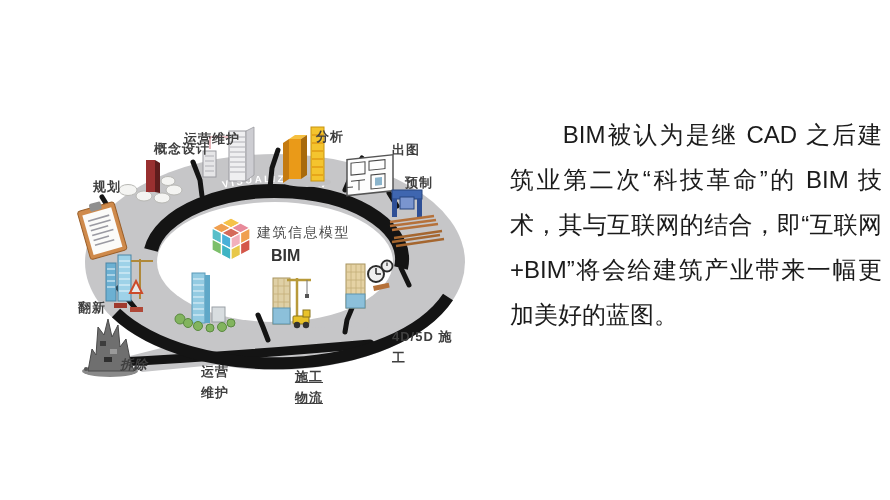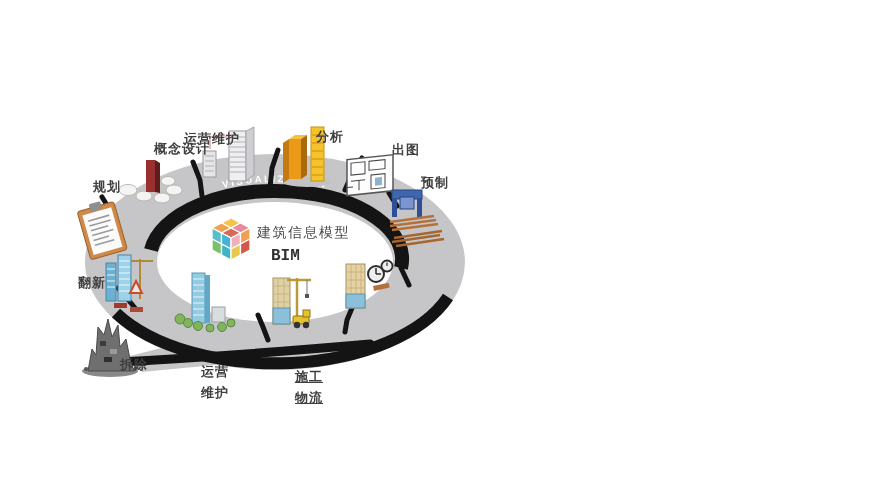--- a/index.html
+++ b/index.html
@@ -7,21 +7,21 @@
          font-family:"Liberation Sans","DejaVu Sans",sans-serif;}
   .title{position:absolute;left:40px;top:30px;margin:0;font-size:46px;font-weight:700;
          letter-spacing:11px;color:#2e2e2e;}
   .diagram{position:absolute;left:52px;top:90px;width:430px;height:350px;}
   .diagram svg{position:absolute;left:0;top:0;}
   .stage-label{position:absolute;font-size:13px;font-weight:600;color:#3f3f3f;
                line-height:21px;letter-spacing:1px;white-space:normal;}
   .center-label{position:absolute;left:205px;top:134px;}
   .center-title{font-size:14px;font-weight:400;color:#4a4a4a;letter-spacing:1.5px;}
   .center-sub{font-size:16px;font-weight:700;color:#333;padding-left:14px;margin-top:5px;
-              font-family:Liberation Mono, monospace;}
+              font-family:Liberation Sans, sans-serif;}
   .body-text{position:absolute;left:510px;top:112px;width:372px;margin:0;
              font-size:24px;line-height:45px;color:#1b1b1b;text-align:justify;
              text-indent:2.2em;}
 </style>
 </head>
 <body>
 
 <div class="slide">
 
 
@@ -265,21 +265,23 @@
     <div class="center-label">
       <div class="center-title">建筑信息模型</div>
       <div class="center-sub">BIM</div>
     </div>
 
     <div class="stage-label" style="left:41px;top:86px;">规划</div>
     <div class="stage-label" style="left:74px;top:48px;margin-left:28px;">概念设计</div>
     <div class="stage-label" style="left:132px;top:38px;">运营维护</div>
     <div class="stage-label" style="left:264px;top:36px;">分析</div>
     <div class="stage-label" style="left:340px;top:49px;">出图</div>
-    <div class="stage-label" style="left:369px;top:82px;">预制</div>
+    <div class="stage-label" style="left:353px;top:82px;">预制</div>
+    <div class="stage-label" style="left:340px;top:236px;width:74px;">4D/5D 施工</div>
     <div class="stage-label" style="left:243px;top:276px;width:32px;text-decoration:underline;">施工物流</div>
     <div class="stage-label" style="left:149px;top:271px;width:32px;font-family:Liberation Serif, serif;">运营维护</div>
-    <div class="stage-label" style="left:68px;top:264px;">拆除</div>
-    <div class="stage-label" style="left:26px;top:182px;">翻新</div>
+    <div class="stage-label" style="left:68px;top:264px;font-style:italic;">拆除</div>
+    <div class="stage-label" style="left:26px;top:207px;">翻新</div>
   </div>
 
+  <p class="body-text">BIM被认为是继 CAD 之后建筑业第二次“科技革命”的 BIM 技术，其与互联网的结合，即“互联网+BIM”将会给建筑产业带来一幅更加美好的蓝图。</p>
 
 </div>
 
 </body></html>

